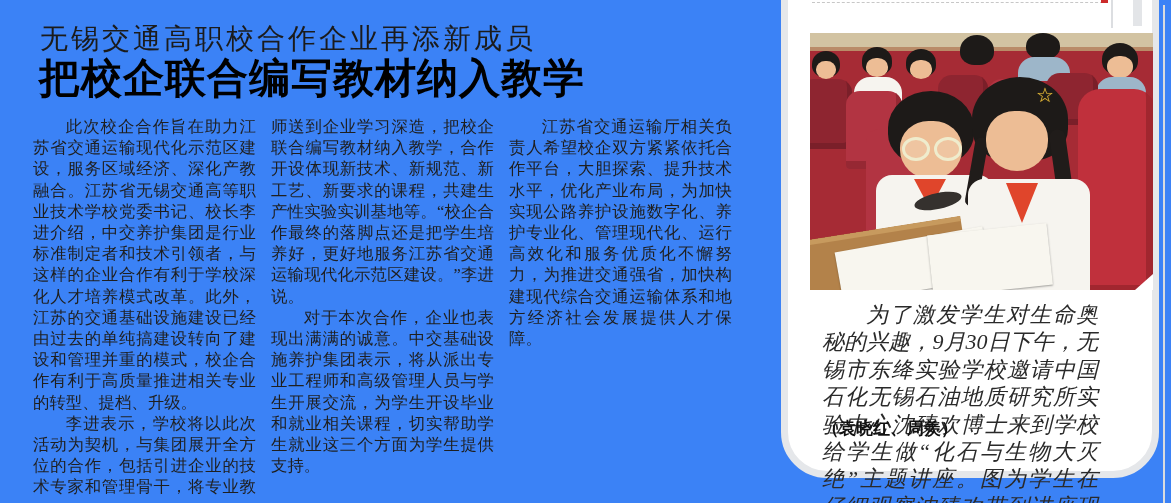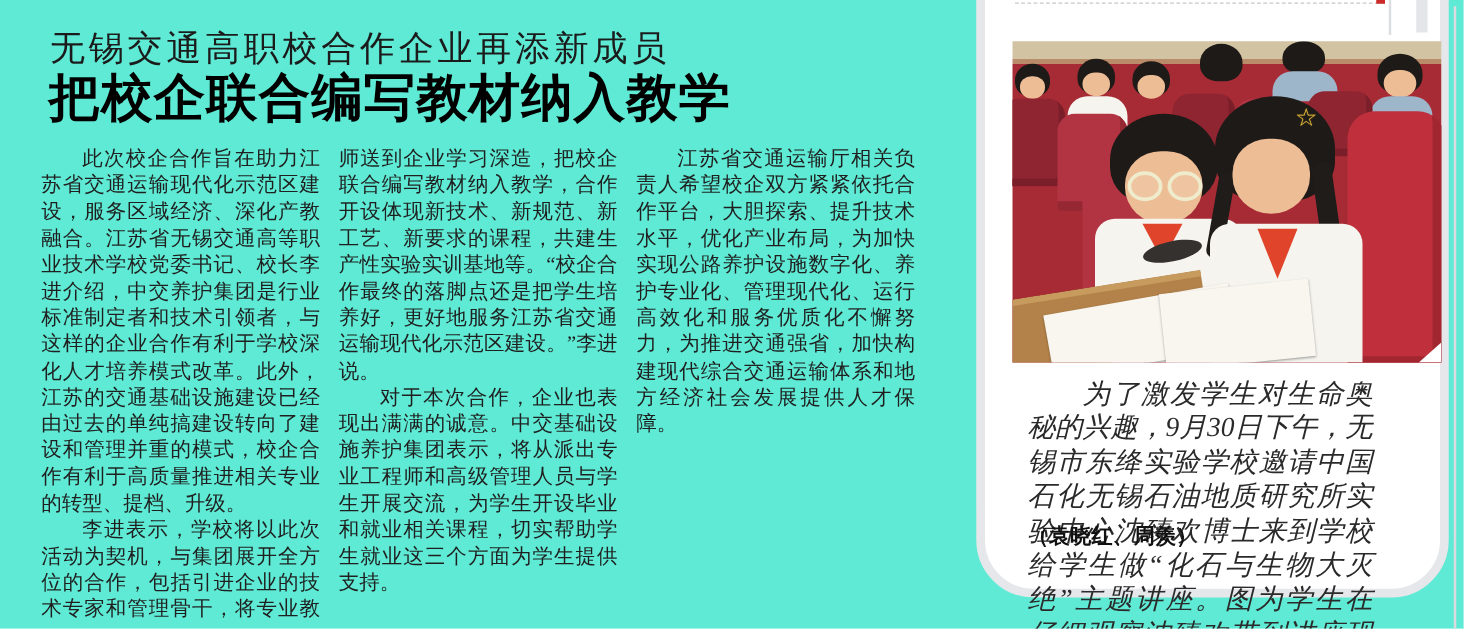--- a/index.html
+++ b/index.html
@@ -1,17 +1,17 @@
 <!DOCTYPE html>
 <html><head>
 <meta charset="utf-8">
 <style>
   html,body{margin:0;padding:0;background:#ffffff;}
   .page{
-    position:relative;width:1171px;height:503px;background:#5eead4;
+    position:relative;width:1171px;height:503px;background:#3b82f6;
     overflow:hidden;font-family:"Liberation Serif","DejaVu Serif",serif;
   }
   
   .kicker{
     position:absolute;left:40px;top:20px;width:700px;
     font-family:"Liberation Sans","DejaVu Sans",sans-serif;
     font-size:28px;font-weight:500;letter-spacing:3px;color:#1b1b1b;white-space:nowrap;
   }
   .headline{
     position:absolute;left:39px;top:51px;width:720px;

